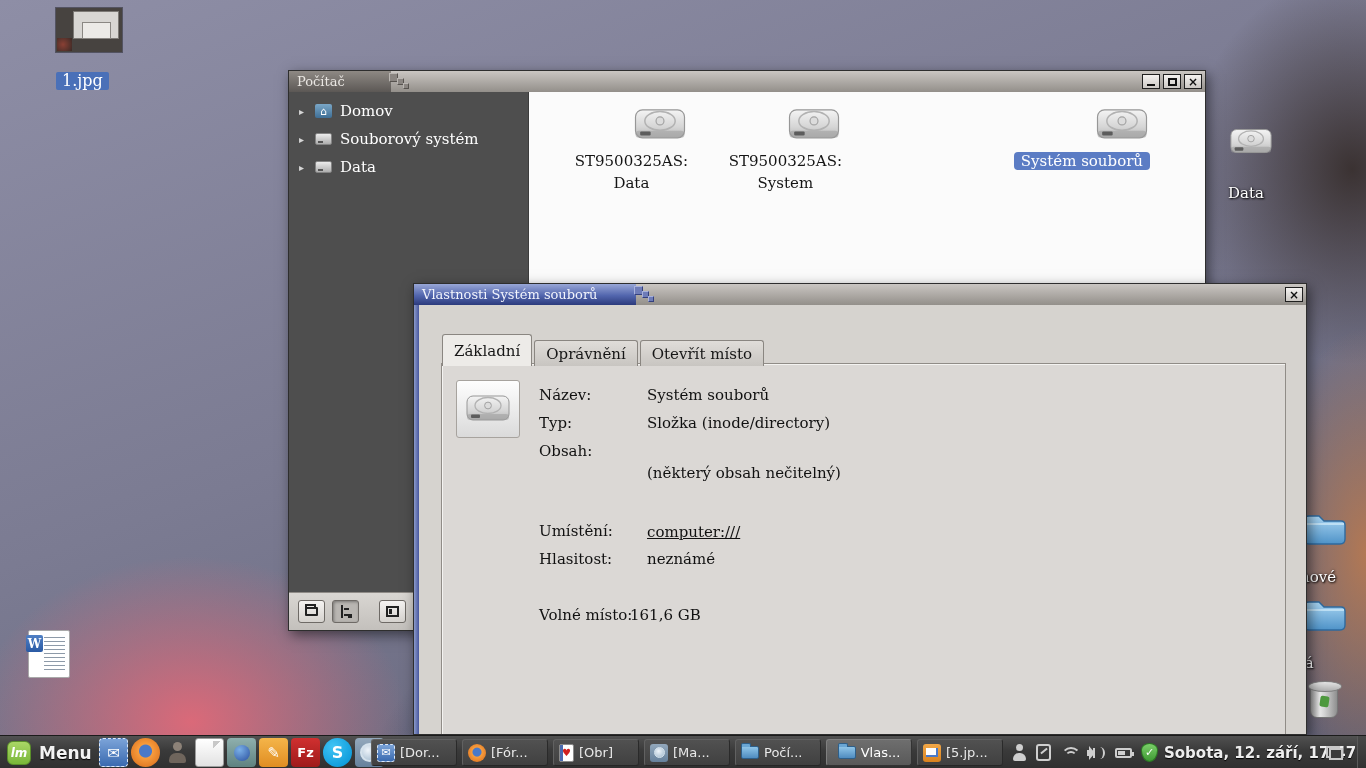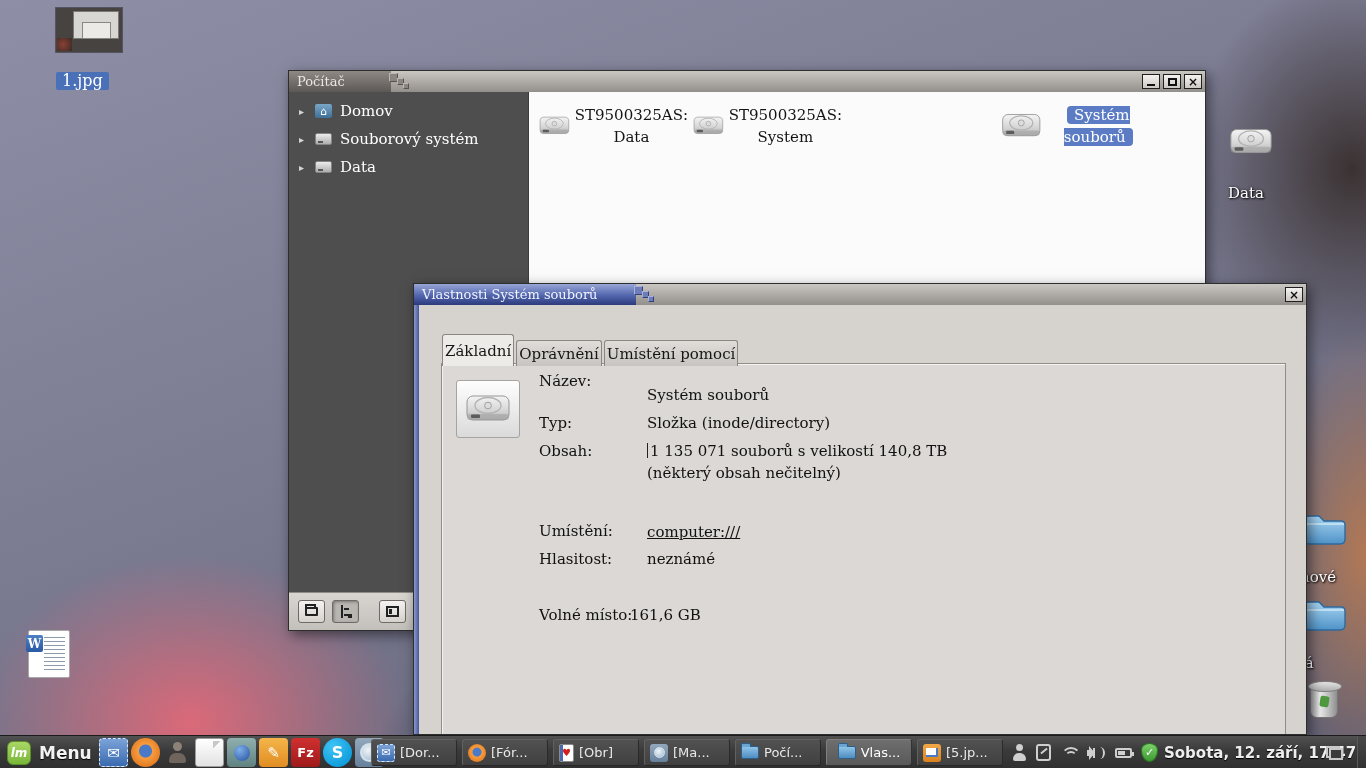--- a/index.html
+++ b/index.html
@@ -88,30 +88,30 @@
   .g-folder { width:13px; height:9px; border:2px solid #222; border-radius:1px; position:relative; }
   .g-folder::before { content:""; position:absolute; top:-5px; left:-2px; width:7px; height:3px; border:2px solid #222; border-bottom:none; }
   .g-tree { position:relative; width:13px; height:13px; }
   .g-tree::before { content:""; position:absolute; left:2px; top:0; width:2px; height:13px; background:#222; }
   .g-tree::after { content:""; position:absolute; left:5px; top:3px; width:5px; height:2px; background:#222; box-shadow:0 6px 0 #222; }
   .g-tree i { position:absolute; right:0; bottom:0; width:4px; height:4px; background:#222; }
   .g-collapse { width:13px; height:11px; border:2px solid #222; position:relative; }
   .g-collapse::before { content:""; position:absolute; left:1px; top:1px; bottom:1px; width:3px; background:#222; }
 
   .icon-area { position:absolute; left:241px; top:21px; right:0; bottom:38px; background:#fbfbfb; }
-  .drive-item { position:absolute; top:12px; width:150px; display:flex; flex-direction:row; align-items:center; gap:4px; }
+  .drive-item { position:absolute; top:12px; width:150px; display:flex; flex-direction:column; align-items:flex-end; gap:4px; }
   .drive-label { font-size:15px; line-height:22px; text-align:center; color:#141414; }
   .drive-sel { background:#5b7cc4; color:#fff; border-radius:4px; padding:0 7px; }
 
   
   #properties-dialog { left:413px; top:283px; width:894px; height:452px; z-index:30; overflow:hidden; }
   .blue-edge { position:absolute; left:0; top:21px; bottom:0; width:5px;
     background:linear-gradient(90deg,#8b9ac9,#47569e); }
   .tabs { position:absolute; left:28px; top:50px; display:flex; align-items:flex-end; z-index:2; }
-  .tab { font-size:15px; color:#161616; padding:4px 2px 3px; margin-right:2px;
+  .tab { font-size:15px; color:#161616; padding:4px 11px 3px; margin-right:2px;
     background:linear-gradient(#e0ddd9,#c8c5c1); border:1px solid #8a8681; border-bottom:none;
     border-radius:3px 3px 0 0; position:relative; }
   .tab.active { background:#edebe8; padding-top:7px; padding-bottom:6px; z-index:3; }
   .dlg-frame { position:absolute; left:27px; top:79px; width:845px; height:374px;
     background:#dbd8d5; border:1px solid #908c87; box-shadow:inset 1px 1px 0 #f4f3f1; }
   .dlg-icon-btn { position:absolute; left:14px; top:16px; width:64px; height:58px; border-radius:3px;
     background:linear-gradient(#fefefe,#dadada); border:1px solid #a7a39e;
     display:flex; align-items:center; justify-content:center; }
   .flabel { position:absolute; left:97px; font-size:15px; color:#111; white-space:nowrap; }
   .fvalue { position:absolute; left:205px; font-size:15px; color:#111; white-space:nowrap; }
@@ -389,38 +389,37 @@
         </span>
       <div class="tb-buttons">
         <div class="tb-btn">×</div>
       </div>
     </div>
     <div class="blue-edge"></div>
 
     <div class="tabs">
       <div class="tab active">Základní</div>
       <div class="tab">Oprávnění</div>
-      <div class="tab">Umístění pomocí</div>
+      <div class="tab">Otevřít místo</div>
     </div>
 
     <div class="dlg-frame">
       <div class="dlg-icon-btn">
         <svg width="48" height="36" viewBox="0 0 48 36">
             <use href="#sym-hdd"></use>
           </svg>
       </div>
 
-      <div class="flabel" style="top:8px;">Název:</div>
+      <div class="flabel" style="top:22px;">Název:</div>
       <div class="fvalue" style="top:22px;">Systém souborů</div>
 
       <div class="flabel" style="top:50px;">Typ:</div>
       <div class="fvalue" style="top:50px;">Složka (inode/directory)</div>
 
       <div class="flabel" style="top:78px;">Obsah:</div>
-      <div class="fvalue" style="top:78px;"><span class="caret"></span><span>1 135 071 souborů s velikostí 140,8 TB</span></div>
       <div class="fvalue" style="top:100px;">(některý obsah nečitelný)</div>
 
       <div class="flabel" style="top:158px;">Umístění:</div>
       <div class="fvalue" style="top:159px;text-decoration:underline;">computer:///</div>
 
       <div class="flabel" style="top:186px;">Hlasitost:</div>
       <div class="fvalue" style="top:186px;">neznámé</div>
 
       <div class="flabel" style="top:242px;">Volné místo:</div>
       <div class="fvalue" style="top:242px; left:188px;">161,6 GB</div>

